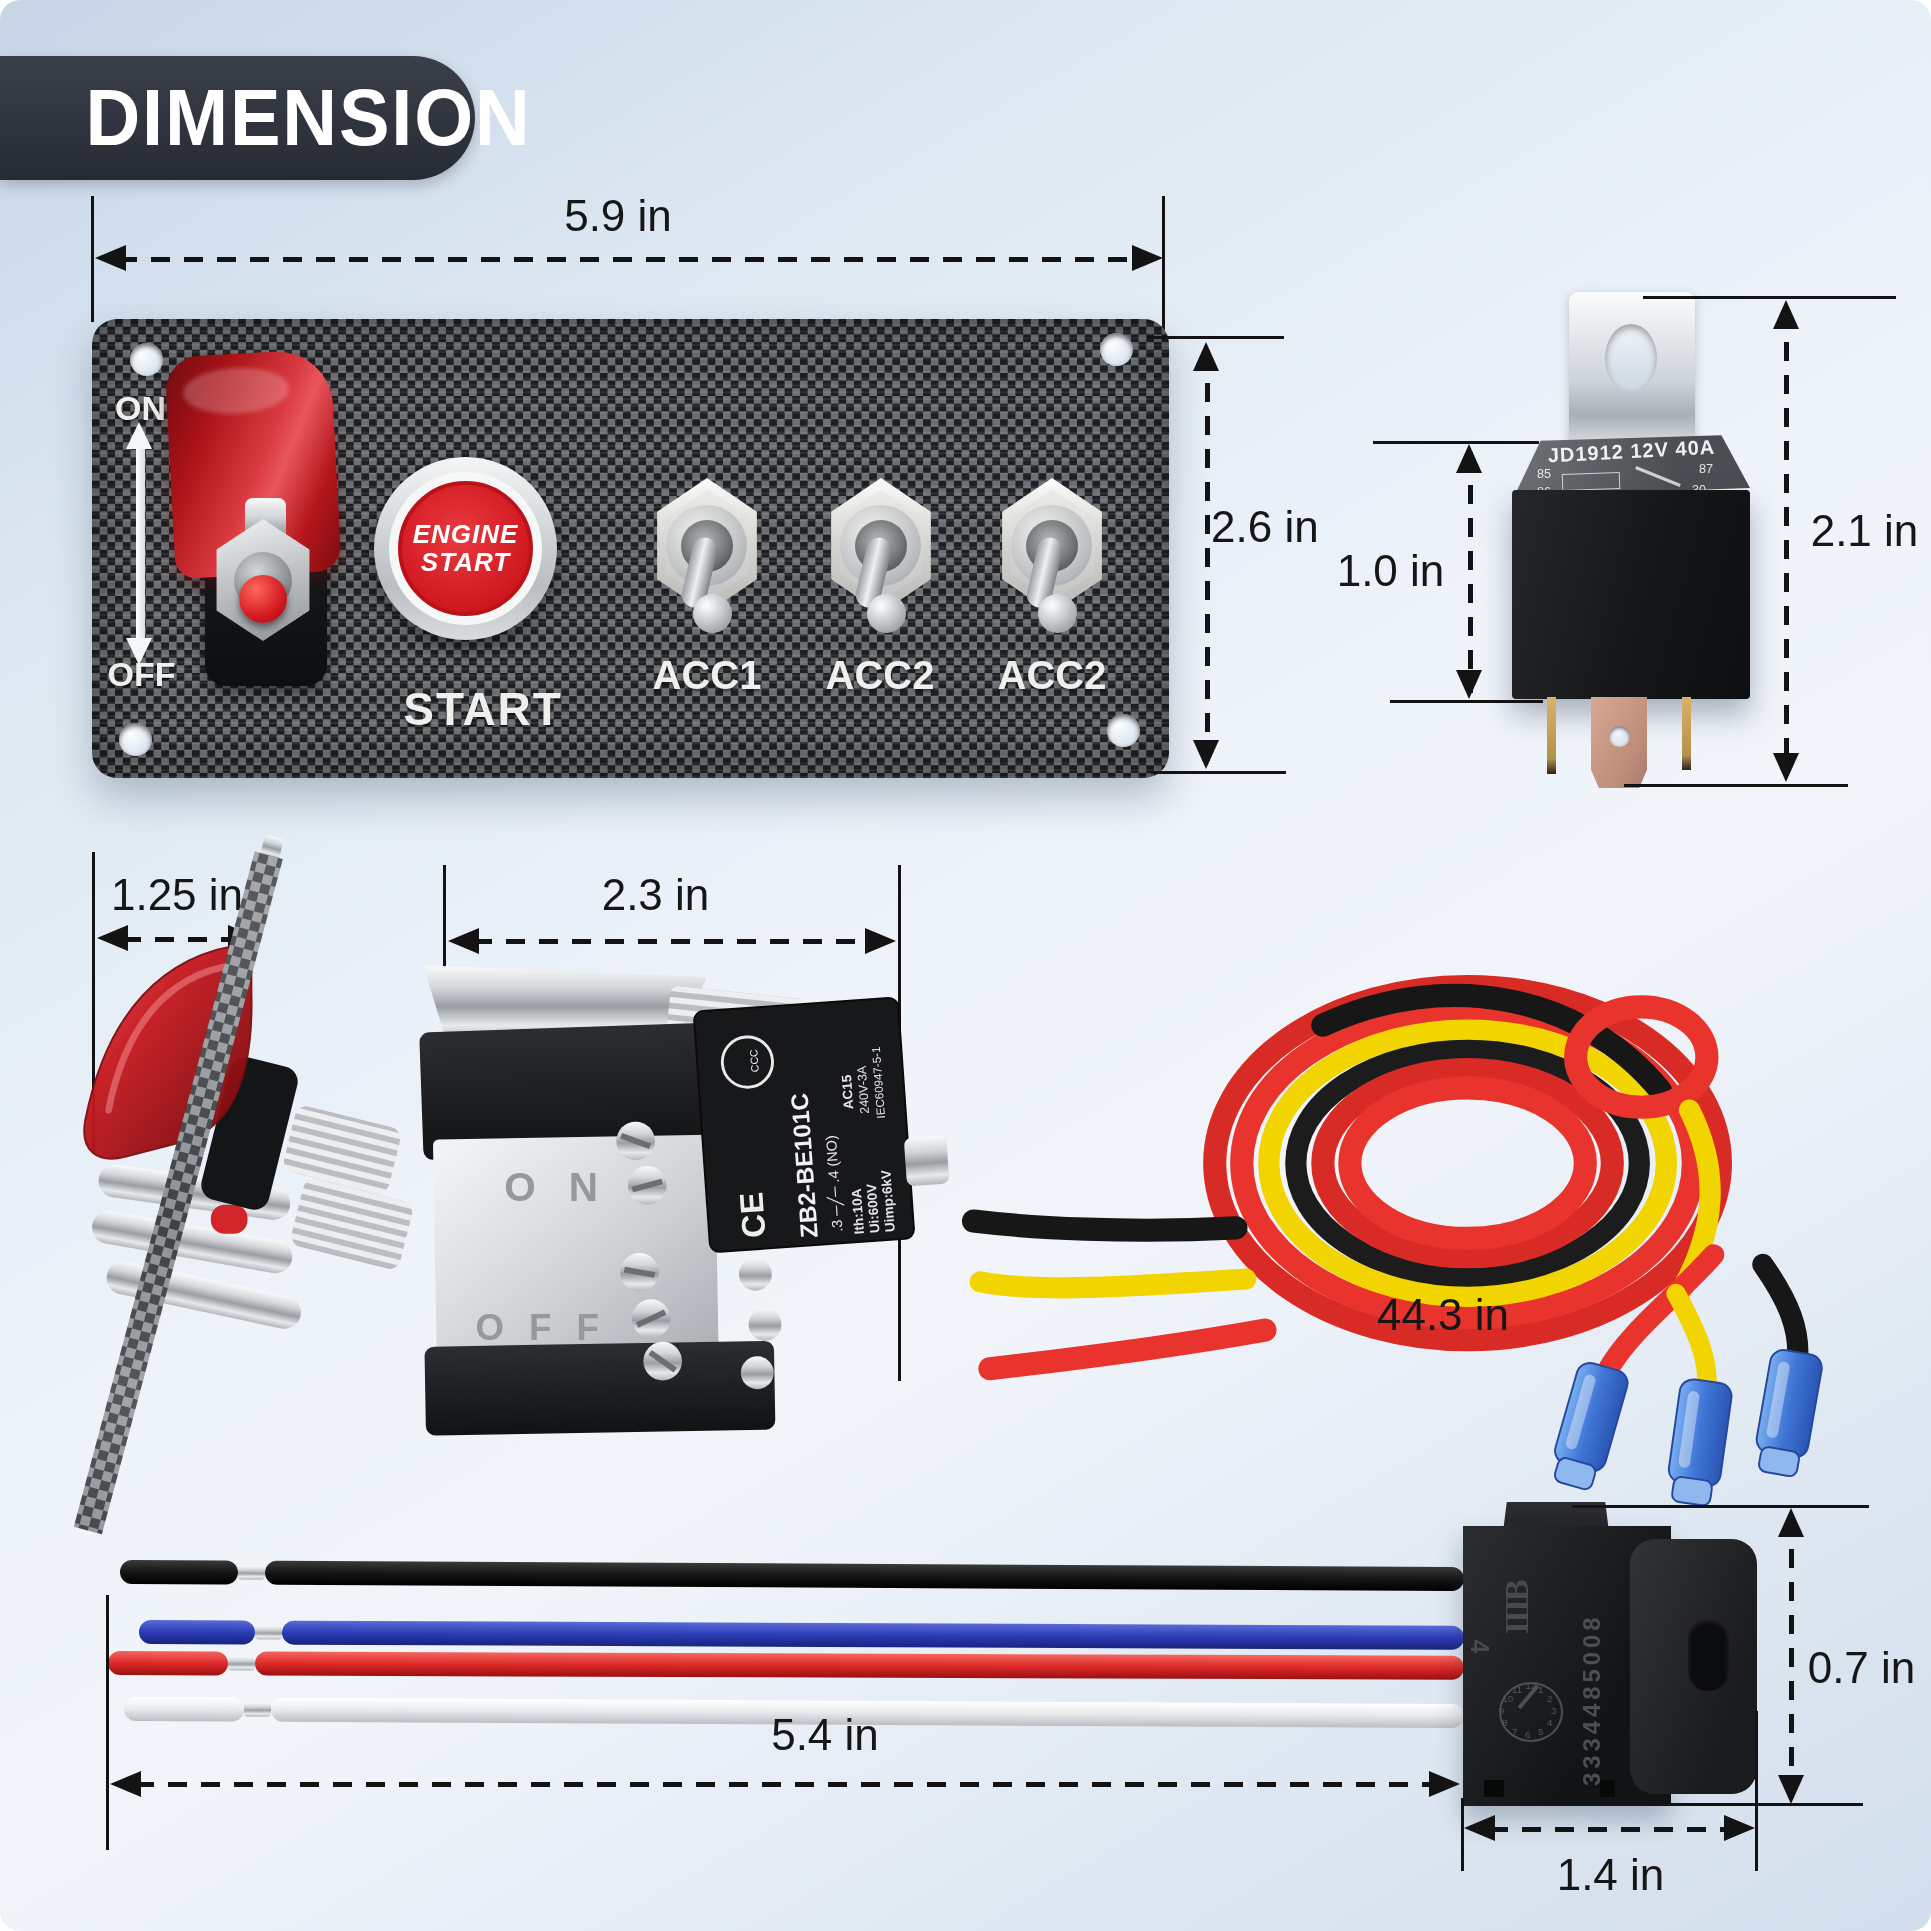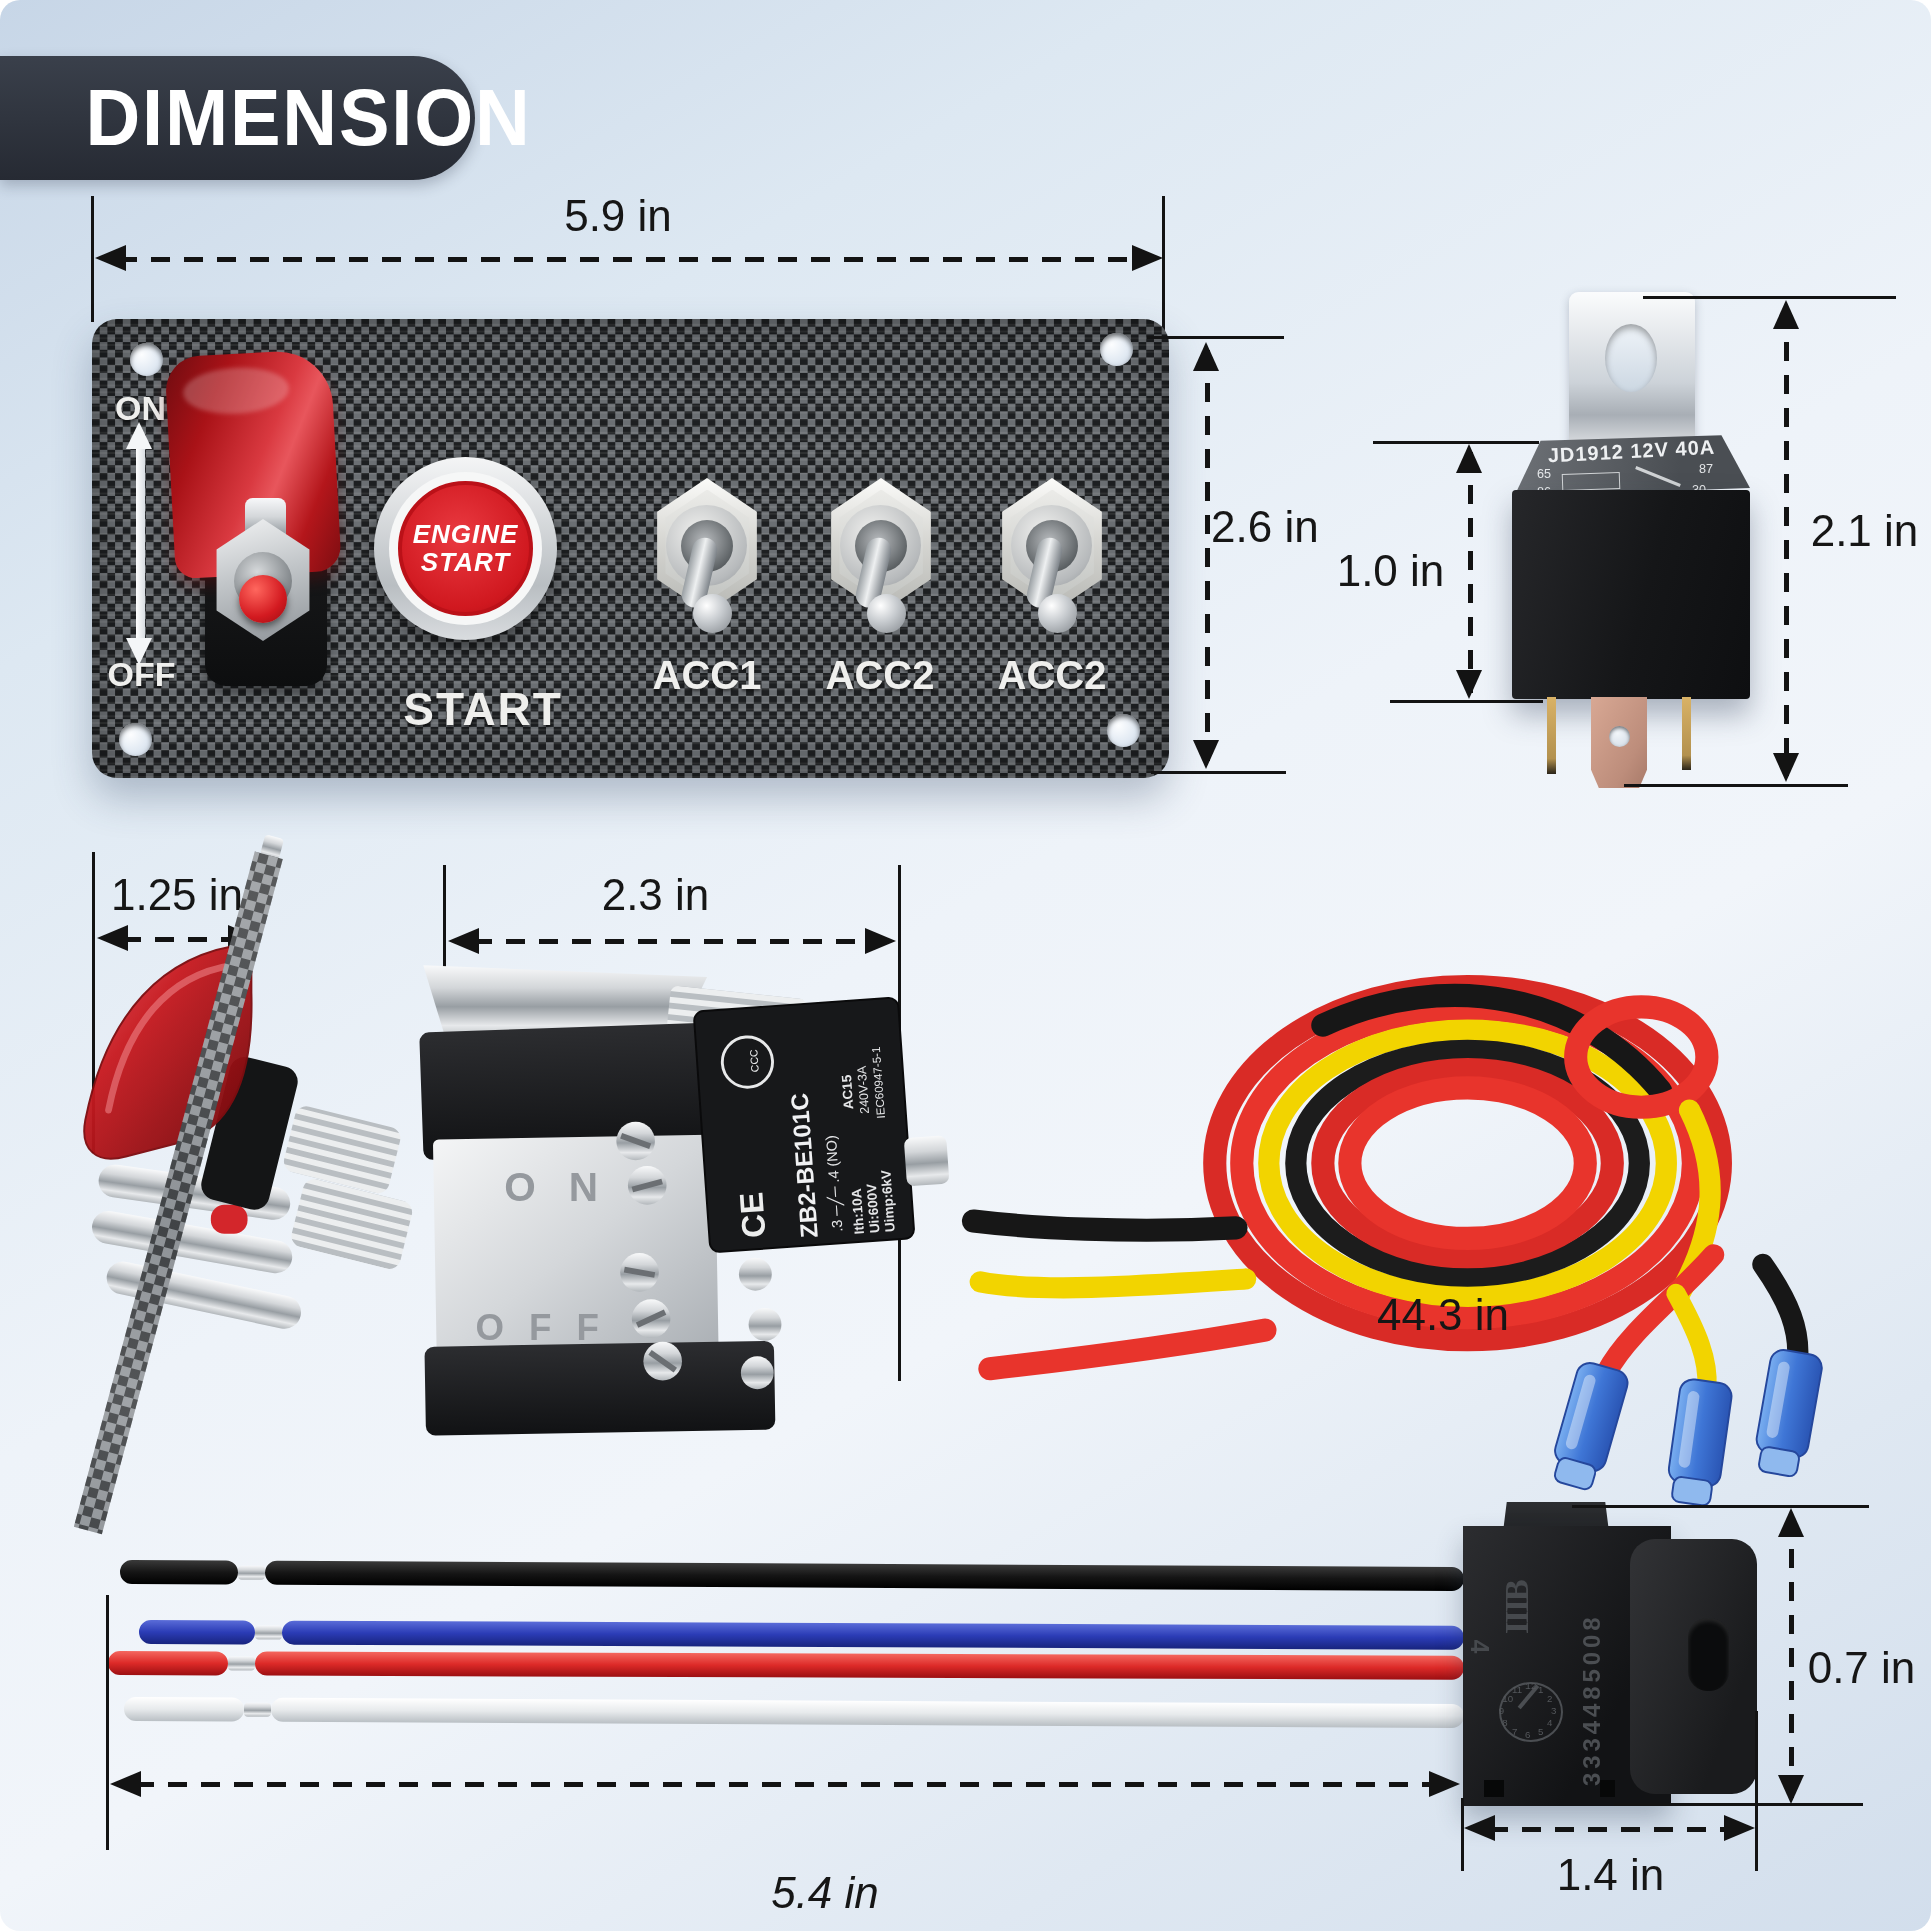--- a/index.html
+++ b/index.html
@@ -114,21 +114,21 @@
   <div class="dash-v" style="left:1205px;top:350px;height:411px;"></div>
   <div class="ah u" style="left:1193px;top:342px;"></div>
   <div class="ah d" style="left:1193px;top:740px;"></div>
   <div class="lbl" style="left:1211px;top:502px;width:145px;text-align:left;">2.6 in</div>
 
   <div class="abs" style="left:1569px;top:292px;width:126px;height:164px;border-radius:9.7px 9.7px 3.9px 3.9px;background:linear-gradient(180deg,#fbfcfd,#cdd3d9 55%,#a8aeb5 75%,#eef0f2);box-shadow:0 3.9px 9.7px rgba(40,50,70,.25);"></div>
   <div class="abs" style="left:1605px;top:324px;width:52px;height:68px;border-radius:50%;background:linear-gradient(180deg,#eff4f9,#ccd7e2);box-shadow:inset 0 3.9px 7.7px rgba(0,0,0,.35);"></div>
   <div class="abs" style="left:1554px;top:442px;width:154px;height:50px;clip-path:polygon(10% 0,90% 0,100% 100%,0 100%);background:linear-gradient(180deg,#f2f4f6,#c0c6cc);"></div>
   <div class="abs" style="left:1512px;top:434px;width:238px;height:62px;clip-path:polygon(1% 100%,100% 87%,88% 2%,12% 11%);background:linear-gradient(100deg,#6e7277,#4a4e53 70%);"></div>
   <div class="abs" style="left:1527px;top:440px;width:209px;text-align:center;font-size:20px;font-weight:700;color:#eef0f2;transform:rotate(-3deg);letter-spacing:1px;">JD1912 12V 40A</div>
-  <span class="abs" style="left:1537px;top:467px;font-size:12.6px;color:rgba(240,242,244,.92);">65</span>
+  <span class="abs" style="left:1537px;top:467px;font-size:12.6px;color:rgba(240,242,244,.92);">85</span>
   <span class="abs" style="left:1537px;top:485px;font-size:12.6px;color:rgba(240,242,244,.92);">86</span>
   <span class="abs" style="left:1699px;top:462px;font-size:12.6px;color:rgba(240,242,244,.92);">87</span>
   <span class="abs" style="left:1692px;top:483px;font-size:12.6px;color:rgba(240,242,244,.92);">30</span>
   <div class="abs" style="left:1562px;top:473px;width:56px;height:14.5px;border:1.9px solid rgba(240,242,244,.8);transform:rotate(-2deg);"></div>
   <div class="abs" style="left:1634px;top:475px;width:48px;height:2.9px;background:rgba(240,242,244,.8);transform:rotate(22deg);"></div>
   <div class="abs" style="left:1512px;top:490px;width:238px;height:209px;border-radius:3.9px;background:linear-gradient(105deg,#26272a 0%,#151618 55%,#0e0f11 100%);box-shadow:0 15.4px 29px rgba(40,55,80,.35);"></div>
   <div class="abs" style="left:1547px;top:697px;width:8.7px;height:77px;background:linear-gradient(180deg,#d9b266,#b3914e 80%,#2a2419);"></div>
   <div class="abs" style="left:1682px;top:697px;width:8.7px;height:73px;background:linear-gradient(180deg,#d9b266,#b3914e 80%,#2a2419);"></div>
   <div class="abs" style="left:1591px;top:697px;width:56px;height:91px;clip-path:polygon(0 0,100% 0,100% 80%,86% 100%,14% 100%,0 80%);background:linear-gradient(120deg,#d8a894,#bd8d7b 70%,#a87a69);"></div>
   <div class="abs" style="left:1609px;top:726px;width:21px;height:21px;border-radius:50%;background:radial-gradient(circle at 40% 35%,#f2f6fa,#cfd9e4);box-shadow:inset 0 1.9px 3.9px rgba(0,0,0,.5);"></div>
@@ -347,21 +347,21 @@
         <span class="dialnum" style="left: 5.8px; top: 27px;">9</span>
         <span class="dialnum" style="left: 9.3px; top: 15px;">10</span>
         <span class="dialnum" style="left: 19px; top: 6.1px;">11</span>
       </div>
   </div>
 
   <div class="tick-v" style="left:106px;top:1595px;height:255px;"></div>
   <div class="dash-h" style="left:135px;top:1782px;width:1305px;"></div>
   <div class="ah l" style="left:110px;top:1771px;"></div>
   <div class="ah r" style="left:1429px;top:1771px;"></div>
-  <div class="lbl" style="left:743px;top:1868px;width:164px;font-style:italic;">5.4 in</div>
+  <div class="lbl" style="left:743px;top:1710px;width:164px;">5.4 in</div>
 
   <div class="tick-h" style="left:1572px;top:1505px;width:297px;"></div>
   <div class="tick-h" style="left:1614px;top:1803px;width:249px;"></div>
   <div class="dash-v" style="left:1789px;top:1516px;height:282px;"></div>
   <div class="ah u" style="left:1778px;top:1508px;"></div>
   <div class="ah d" style="left:1778px;top:1775px;"></div>
   <div class="lbl" style="left:1794px;top:1643px;width:135px;">0.7 in</div>
 
   <div class="tick-v" style="left:1461px;top:1798px;height:73px;"></div>
   <div class="tick-v" style="left:1755px;top:1711px;height:160px;"></div>

